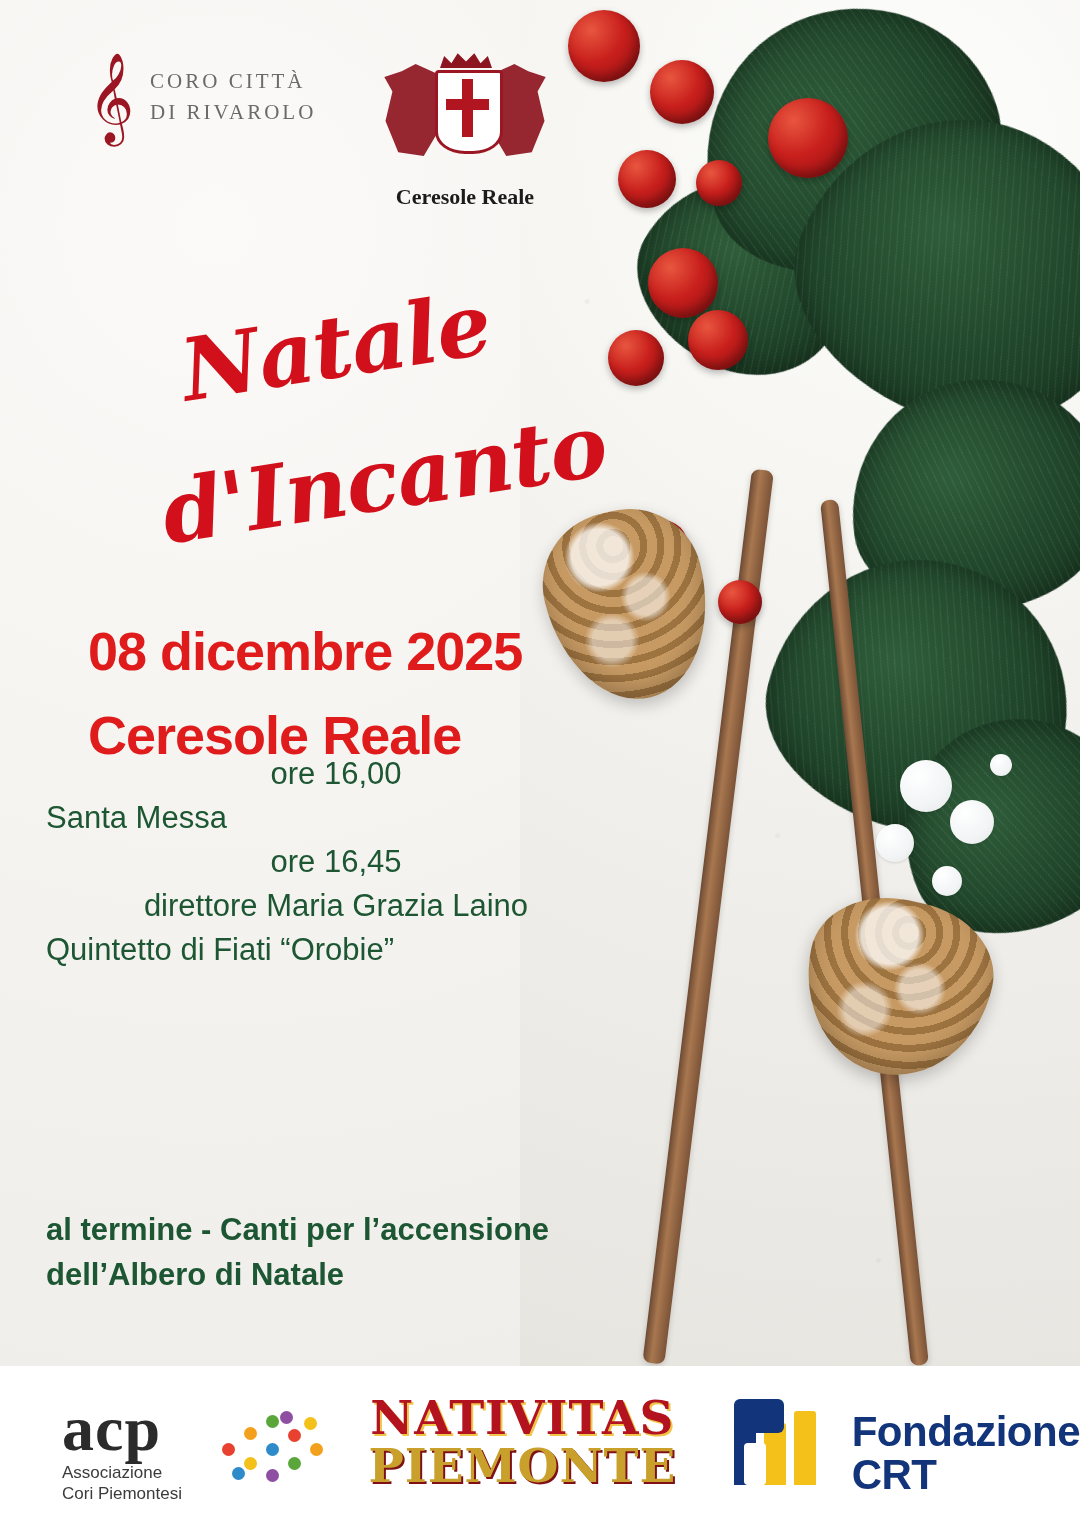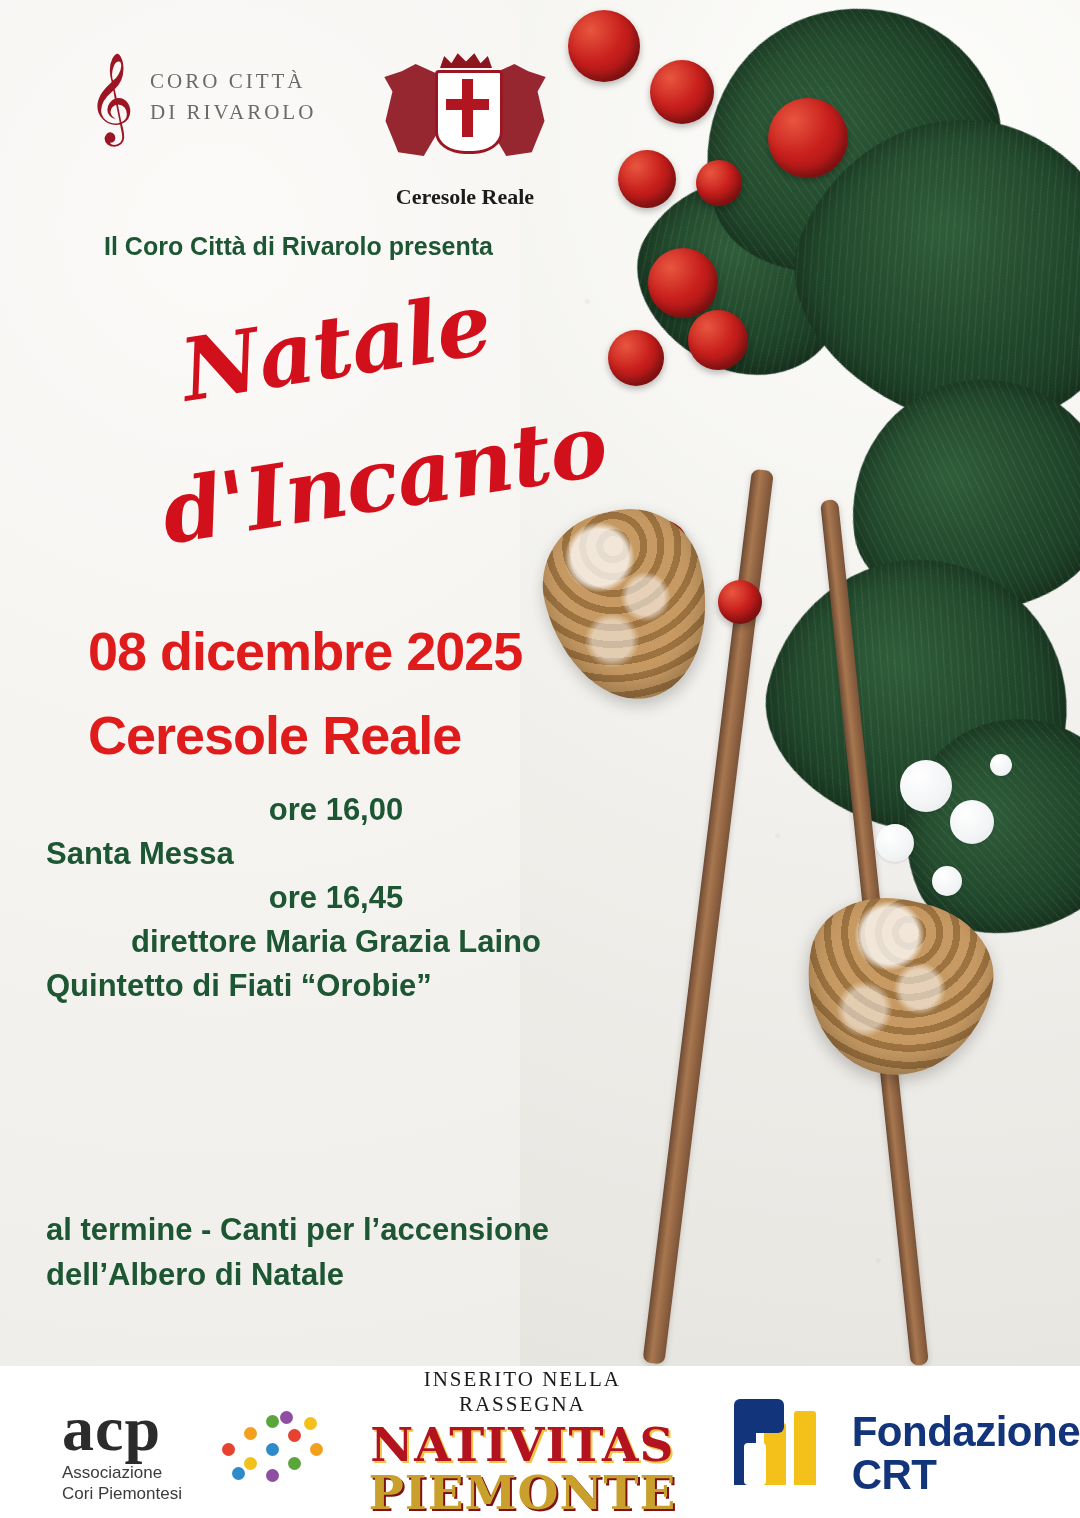--- a/index.html
+++ b/index.html
@@ -261,24 +261,24 @@
     top: 704px;
     font-size: 54px;
     font-weight: bold;
     color: #e01b1b;
     letter-spacing: -1px;
   }
 
   .green-block {
     position: absolute;
     left: 46px;
-    top: 788px;
+    top: 752px;
     width: 580px;
     color: #1d5632;
-    font-weight: bold;
+    font-weight: normal;
     font-size: 31px;
     line-height: 1.42;
   }
   .green-block .c { text-align: center; }
   .green-block .sub { font-size: 31px; text-align: center; }
   .green-block .l { text-align: left; }
 
   .closing {
     position: absolute;
     left: 46px;
@@ -464,21 +464,20 @@
       <div class="crest-emblem">
         <div class="griffin l"></div>
         <div class="griffin r"></div>
         <div class="crown"></div>
         <div class="shield"></div>
       </div>
       <div class="crest-caption">Ceresole Reale</div>
     </div>
   </div>
 
-  <div class="presenta">Il Coro Città di Rivarolo presenta</div>
 
   <div class="title-script">
     <div class="l1">Natale</div>
     <div class="l2">d'Incanto</div>
   </div>
 
   <div class="date">08 dicembre 2025</div>
   <div class="place">Ceresole Reale</div>
 
   <div class="green-block">
@@ -512,21 +511,20 @@
           <i style="left: 70px; top: 20px; background: rgb(232, 65, 47);"></i>
           <i style="left: 70px; top: 48px; background: rgb(90, 166, 58);"></i>
           <i style="left: 92px; top: 34px; background: rgb(243, 160, 28);"></i>
           <i style="left: 14px; top: 58px; background: rgb(46, 139, 201);"></i>
           <i style="left: 62px; top: 2px; background: rgb(142, 79, 163);"></i>
           <i style="left: 86px; top: 8px; background: rgb(243, 193, 26);"></i>
         </div>
     </div>
 
     <div class="nativitas">
-      <div class="kicker">INSERITO NELLA RASSEGNA</div>
       <div class="word1">NATIVITAS</div>
       <div class="word2">PIEMONTE</div>
     </div>
 
     <div class="crt">
       <div class="crt-mark">
         <div class="bar b1"></div>
         <div class="bar b2"></div>
         <div class="bar b3"></div>
         <div class="sq"></div>

